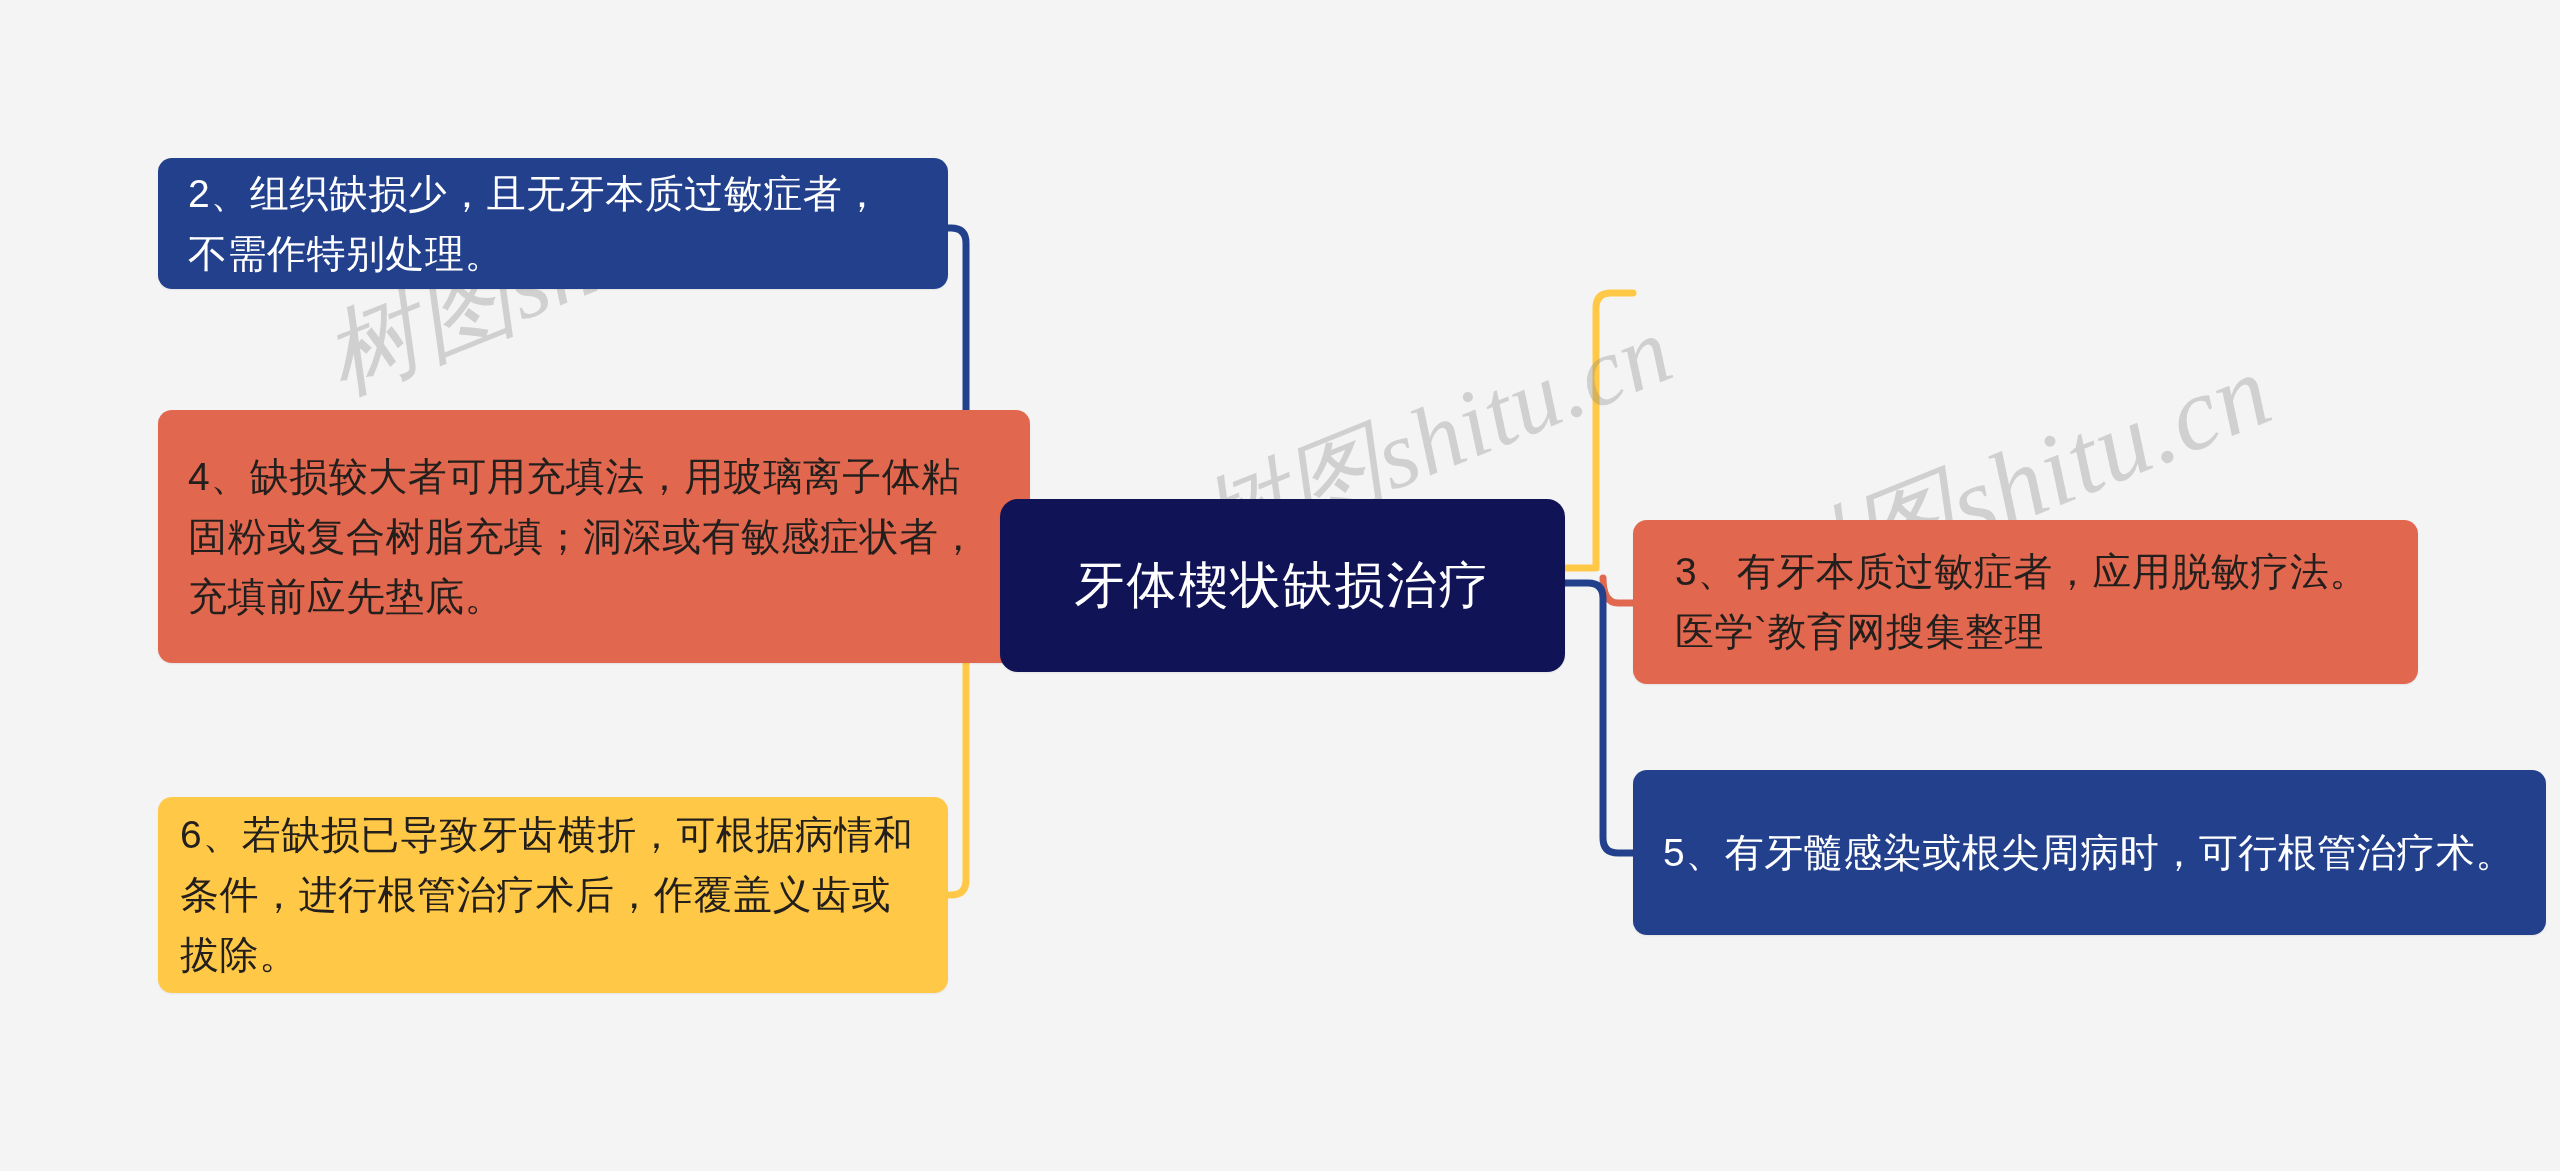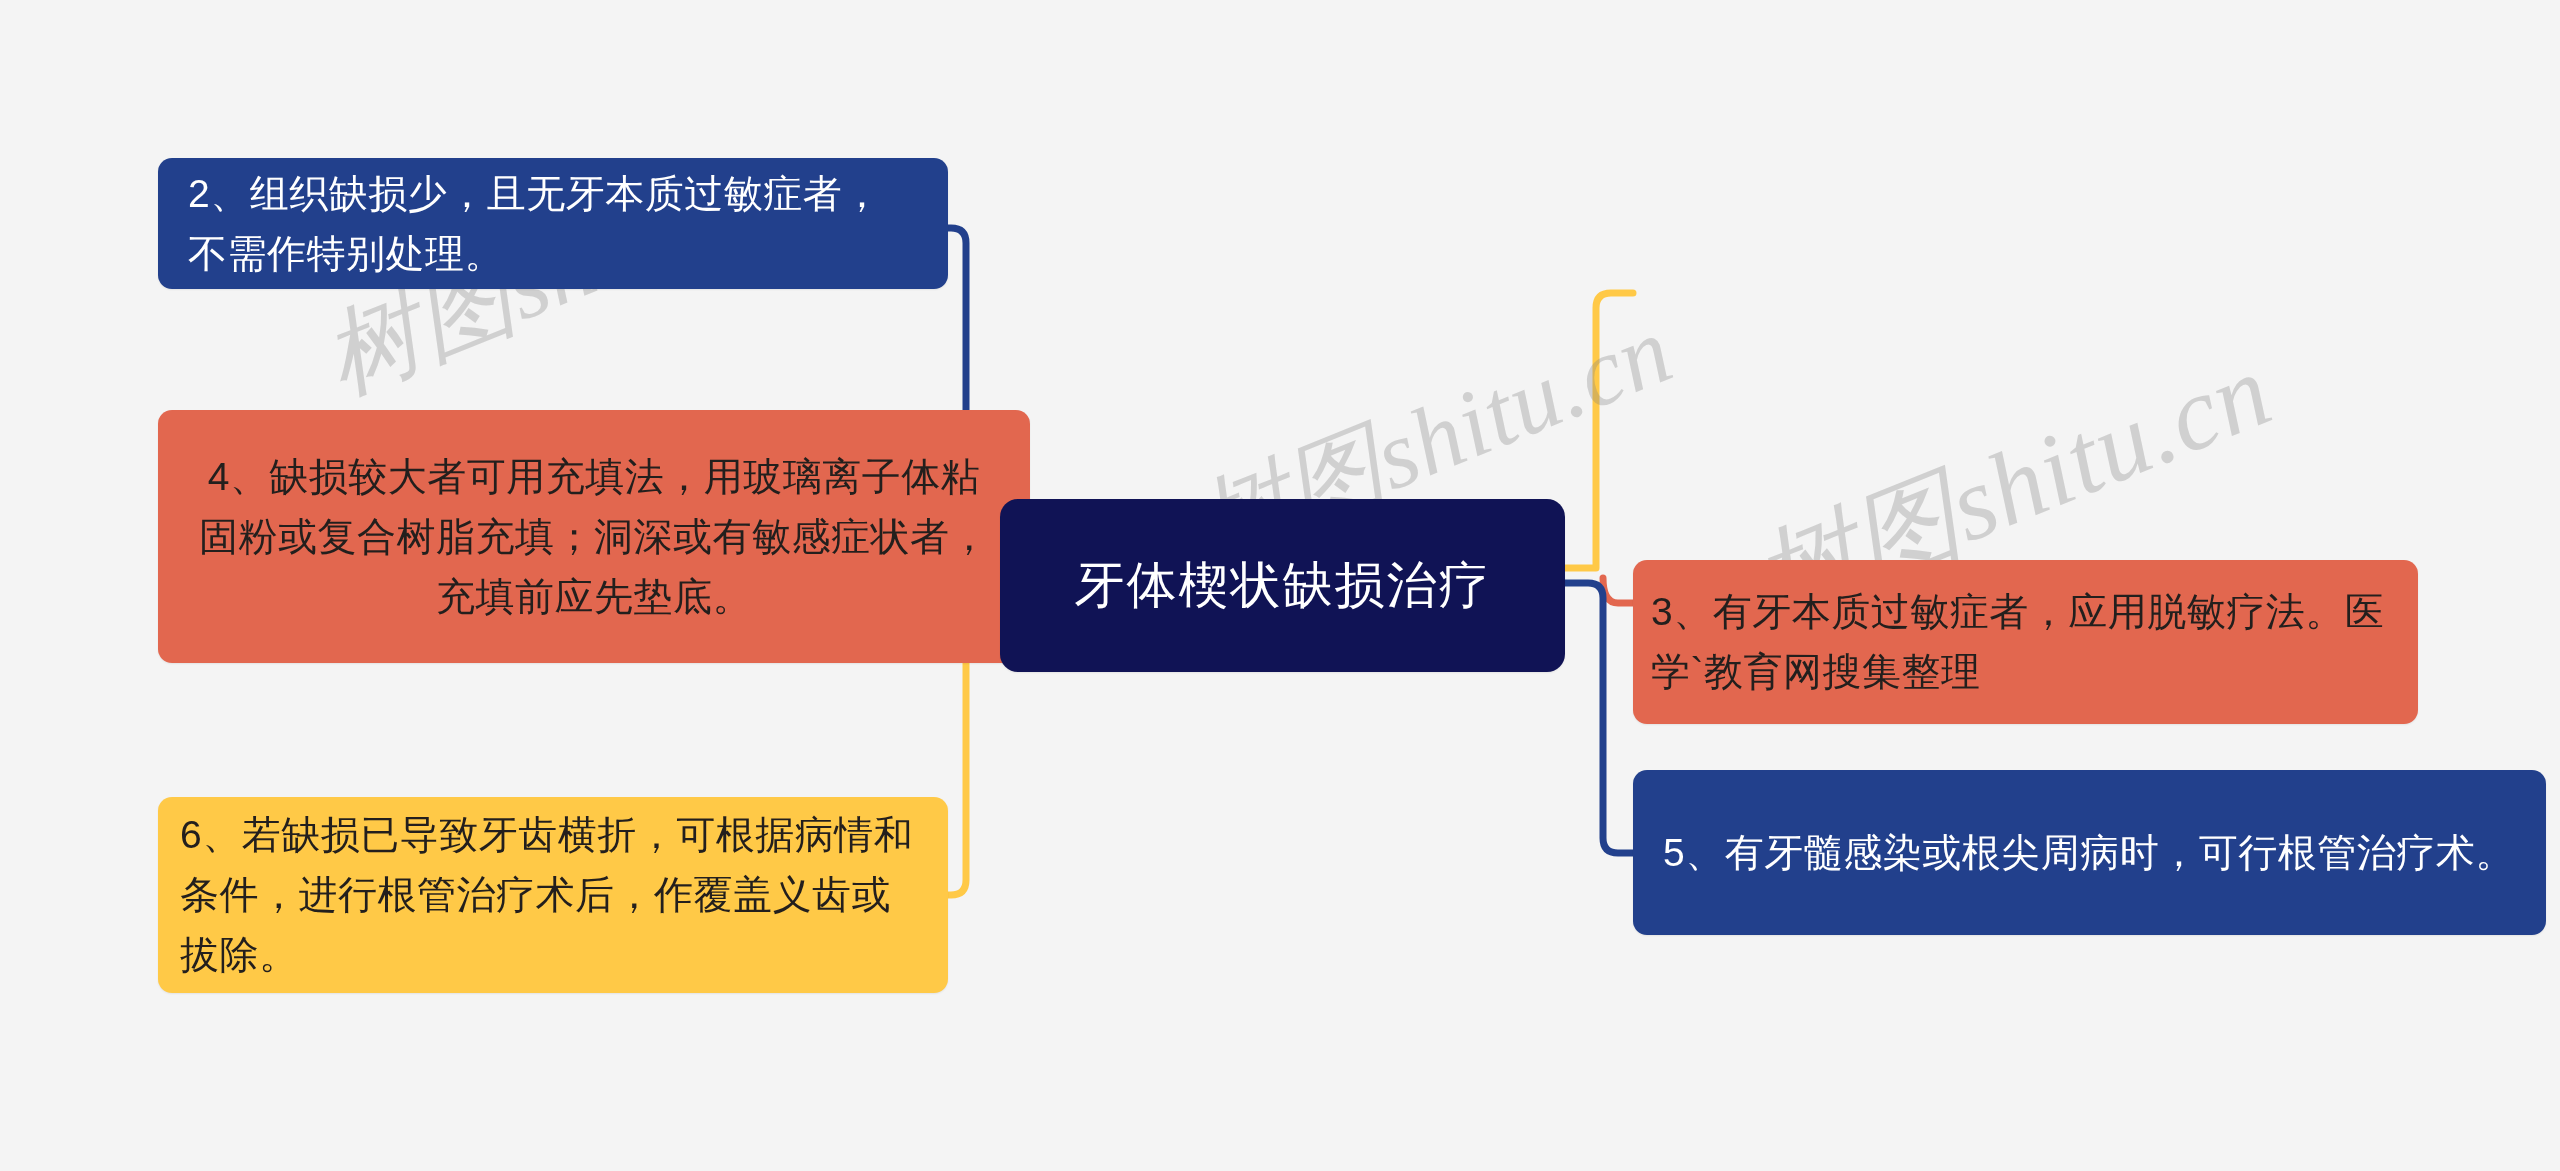--- a/index.html
+++ b/index.html
@@ -69,38 +69,38 @@
 
   
   #node-2 {
     left: 158px; top: 158px; width: 790px; height: 131px;
     padding: 0 30px;
     font-size: 39px; line-height: 60px;
   }
   #node-4 {
     left: 158px; top: 410px; width: 872px; height: 253px;
     padding: 0 30px;
-    font-size: 39px; line-height: 60px; text-align: center;
+    font-size: 39px; line-height: 60px;
   }
   #node-6 {
     left: 158px; top: 797px; width: 790px; height: 196px;
     padding: 0 22px;
     font-size: 39px; line-height: 60px;
   }
 
   
   #node-1 {
     left: 1633px; top: 205px; width: 785px; height: 233px;
     padding: 0 30px;
     font-size: 39px; line-height: 60px;
   }
   #node-3 {
     left: 1633px; top: 520px; width: 785px; height: 164px;
-    padding: 0 18px;
-    font-size: 39px; line-height: 60px; margin-top: 40px;
+    padding: 0 42px;
+    font-size: 39px; line-height: 60px;
   }
   #node-5 {
     left: 1633px; top: 770px; width: 913px; height: 165px;
     padding: 0 30px;
     font-size: 39px; line-height: 60px;
   }
 
   
   #node-root {
     left: 1000px; top: 499px; width: 565px; height: 173px;

